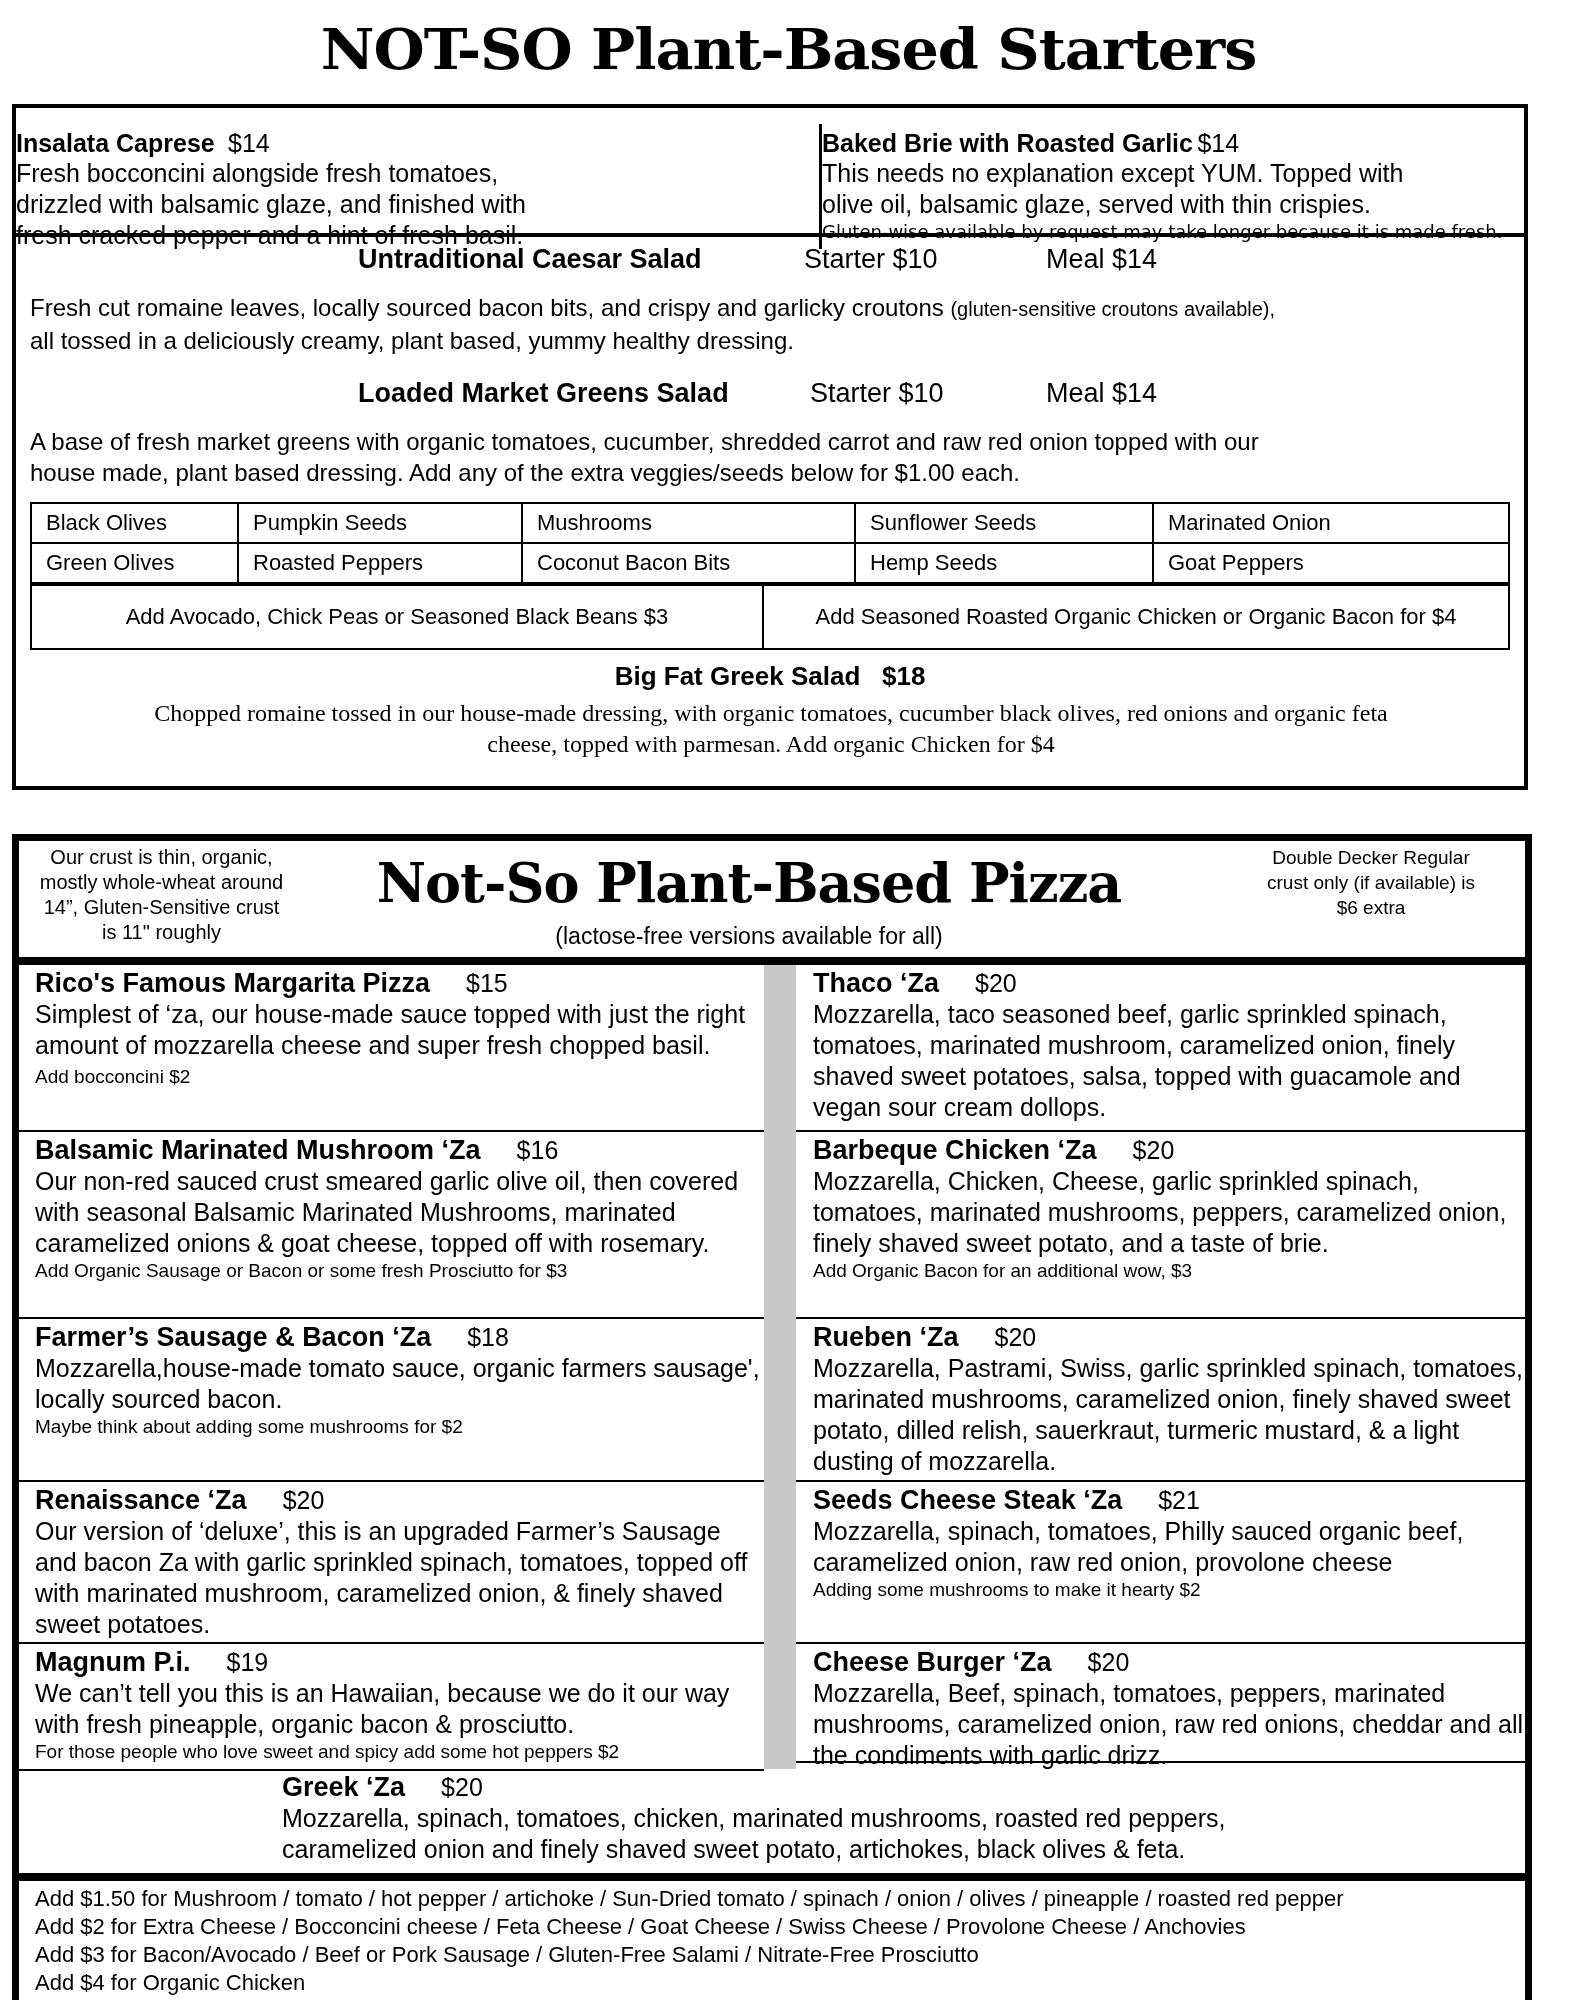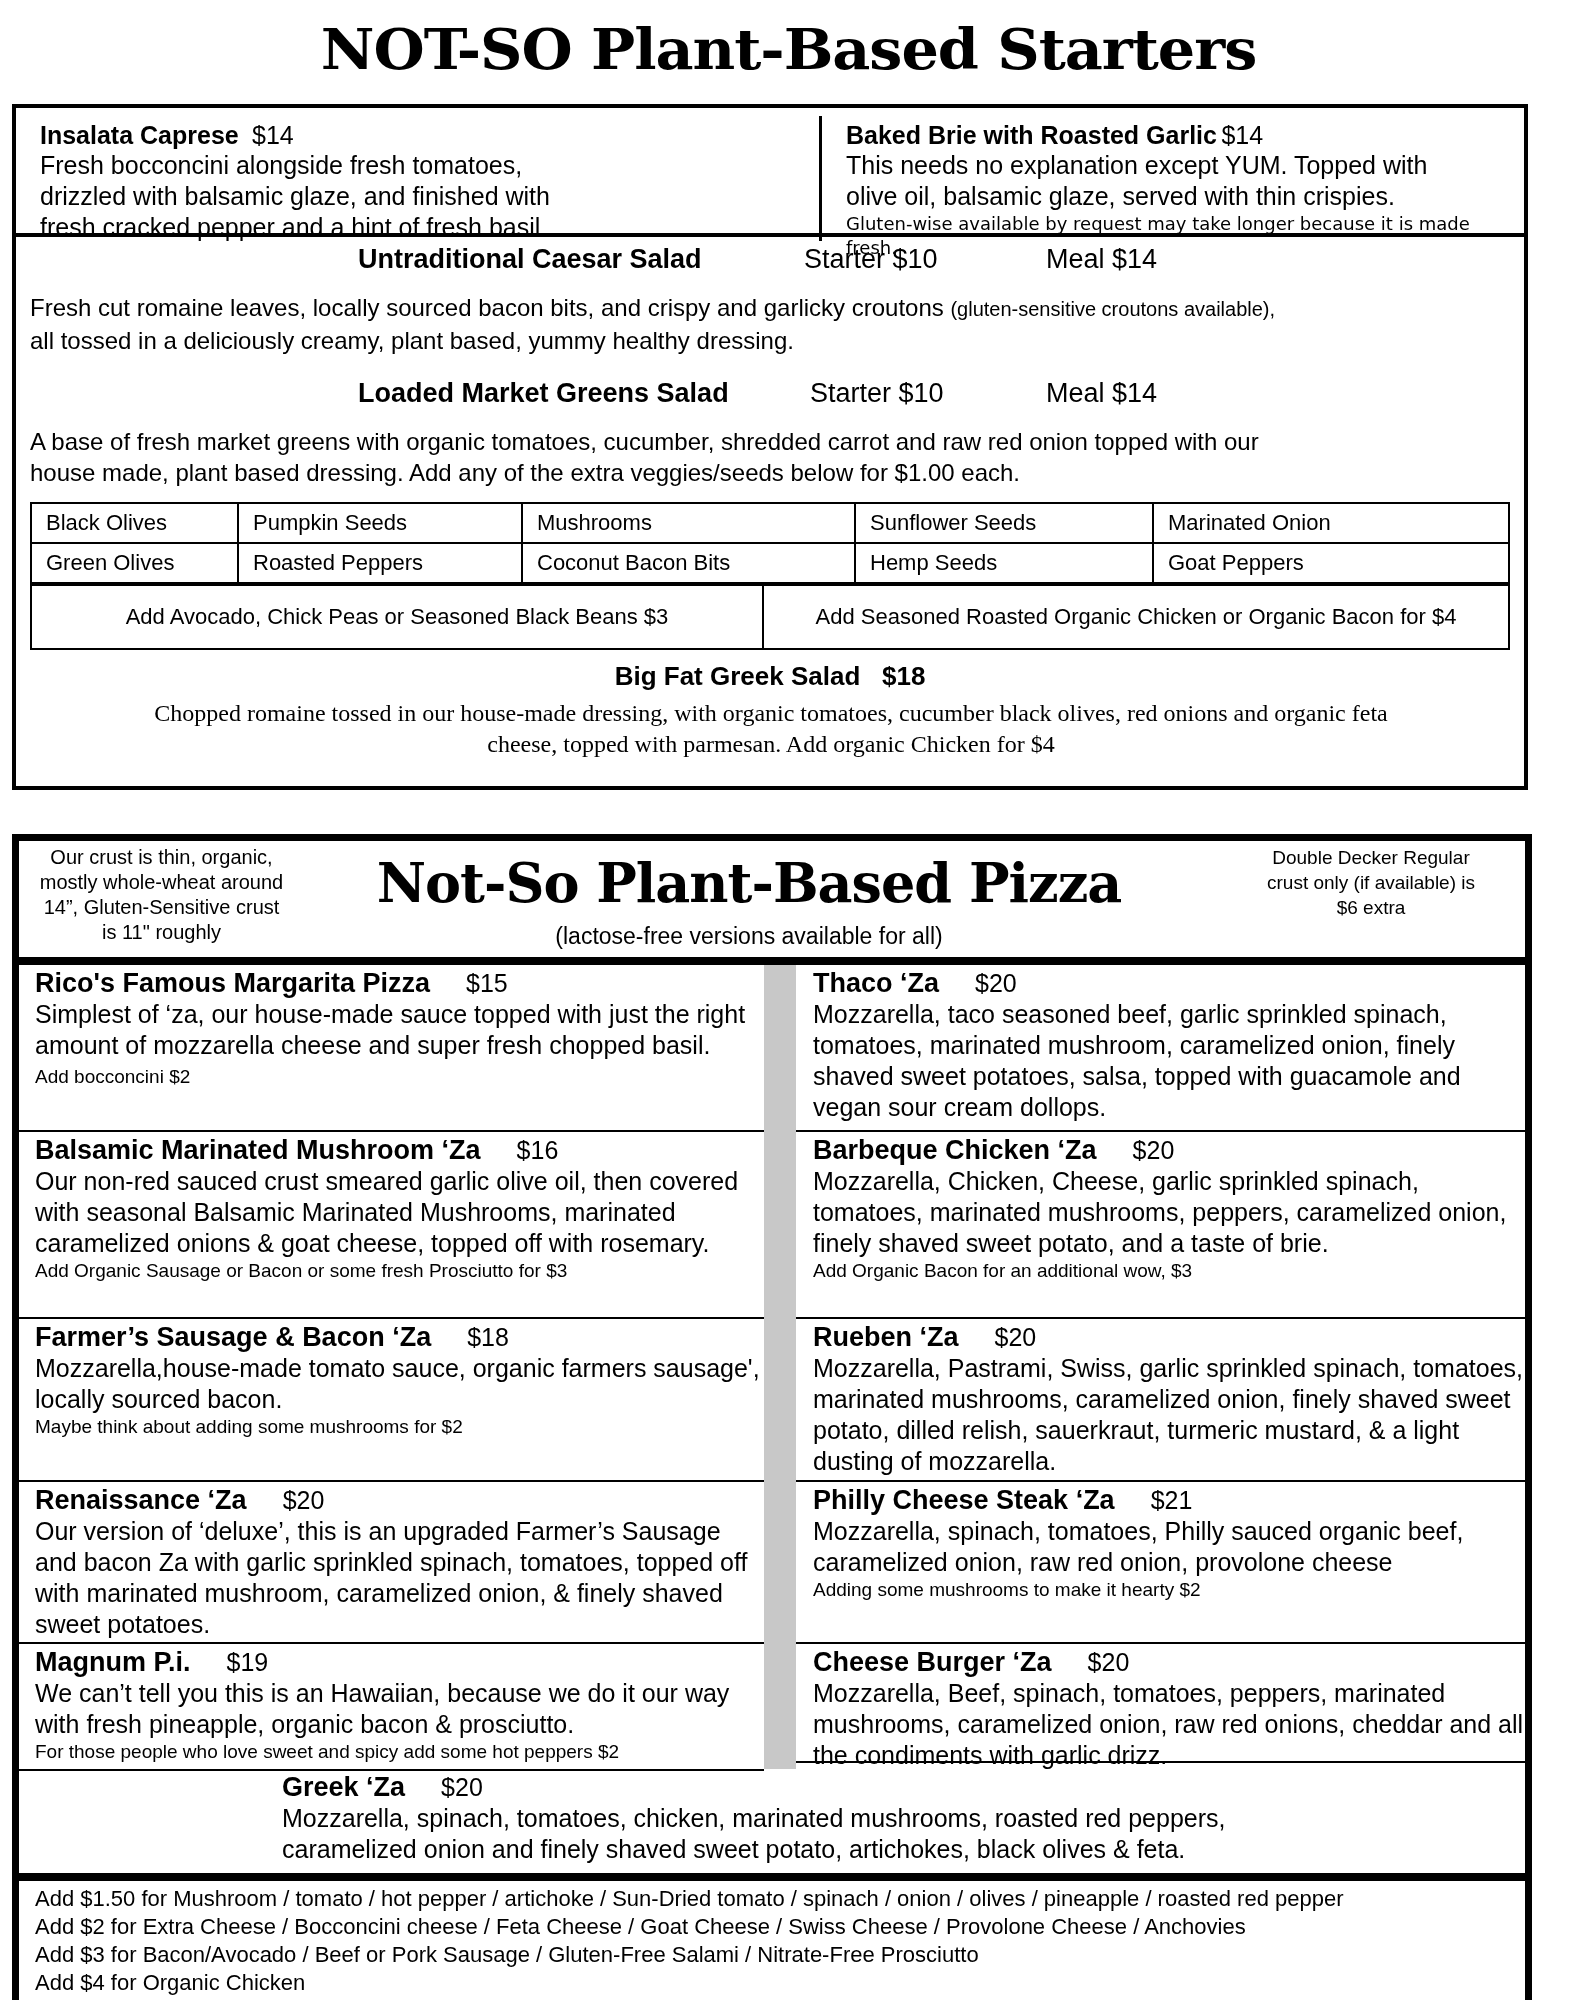--- a/index.html
+++ b/index.html
@@ -2,21 +2,21 @@
 <html><head>
 <meta charset="utf-8">
 <style>
   html, body { margin:0; padding:0; background:#fff; }
   body { width:1577px; height:2000px; position:relative; overflow:hidden; font-family:"Liberation Sans", sans-serif; color:#000; }
   .abs { position:absolute; }
   .page-title { left:0; width:1577px; top:14px; text-align:center; font-family:"DejaVu Serif", serif; font-weight:900; font-size:56px; letter-spacing:-1px; line-height:70px; transform:scaleX(1.05); }
   
   .starters-box { left:12px; top:104px; width:1516px; height:686px; border:4px solid #000; box-sizing:border-box; }
   .top-row { position:absolute; left:0; top:0; width:100%; height:129px; border-bottom:4px solid #000; box-sizing:border-box; }
-  .top-cell { position:absolute; top:8px; height:100%; box-sizing:border-box; padding:4px 24px; }
+  .top-cell { position:absolute; top:16px; height:100%; box-sizing:border-box; padding:4px 0; }
   .top-cell.left { left:0; width:806px; border-right:3px solid #000; }
   .top-cell.right { left:806px; width:702px; }
   .item-title { font-weight:bold; font-size:25px; line-height:30px; }
   .item-price { font-weight:normal; font-size:25px; }
   .desc { font-size:25px; line-height:31px; }
   .note-small { font-size:18px; line-height:24px; font-family:"DejaVu Sans", sans-serif; }
   .salad-head { position:absolute; left:0; width:100%; font-size:27px; line-height:34px; }
   .salad-head .nm { position:absolute; font-weight:bold; }
   .salad-head .st { position:absolute; }
   .salad-head .ml { position:absolute; }
@@ -175,21 +175,21 @@
   <div class="pz r" style="top:291px;height:187px;">
     <div><span class="t">Barbeque Chicken ‘Za</span><span class="p">$20</span></div>
     <div class="d">Mozzarella, Chicken, Cheese, garlic sprinkled spinach, tomatoes, marinated mushrooms, peppers, caramelized onion, finely shaved sweet potato, and a taste of brie.</div>
     <div class="n">Add Organic Bacon for an additional wow, $3</div>
   </div>
   <div class="pz r" style="top:478px;height:163px;">
     <div><span class="t">Rueben ‘Za</span><span class="p">$20</span></div>
     <div class="d">Mozzarella, Pastrami, Swiss, garlic sprinkled spinach, tomatoes, marinated mushrooms, caramelized onion, finely shaved sweet potato, dilled relish, sauerkraut, turmeric mustard, &amp;  a light dusting of mozzarella.</div>
   </div>
   <div class="pz r" style="top:641px;height:162px;">
-    <div><span class="t">Philly Cheese Steak ‘Za</span><span class="p">$21</span></div>
+    <div><span class="t">Seeds Cheese Steak ‘Za</span><span class="p">$21</span></div>
     <div class="d">Mozzarella, spinach, tomatoes, Philly sauced organic beef, caramelized onion, raw red onion, provolone cheese</div>
     <div class="n">Adding some mushrooms to make it hearty $2</div>
   </div>
   <div class="pz r" style="top:803px;height:119px;">
     <div><span class="t">Cheese Burger ‘Za</span><span class="p">$20</span></div>
     <div class="d">Mozzarella, Beef, spinach, tomatoes, peppers, marinated mushrooms, caramelized onion, raw red onions, cheddar and all the condiments with garlic drizz.</div>
   </div>
 
   <div class="greek-za">
     <div class="inner">

